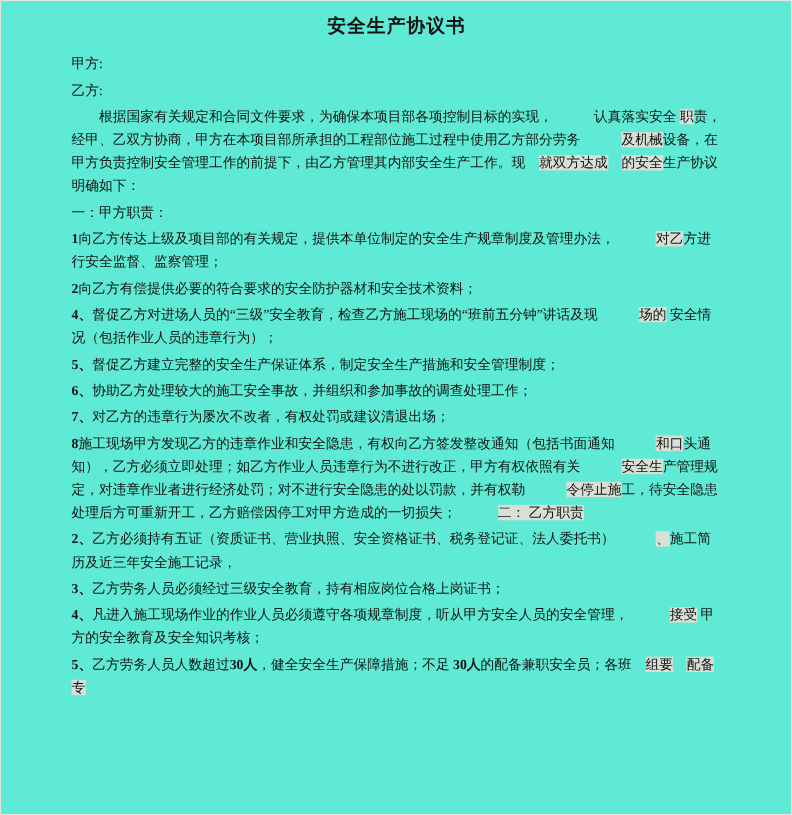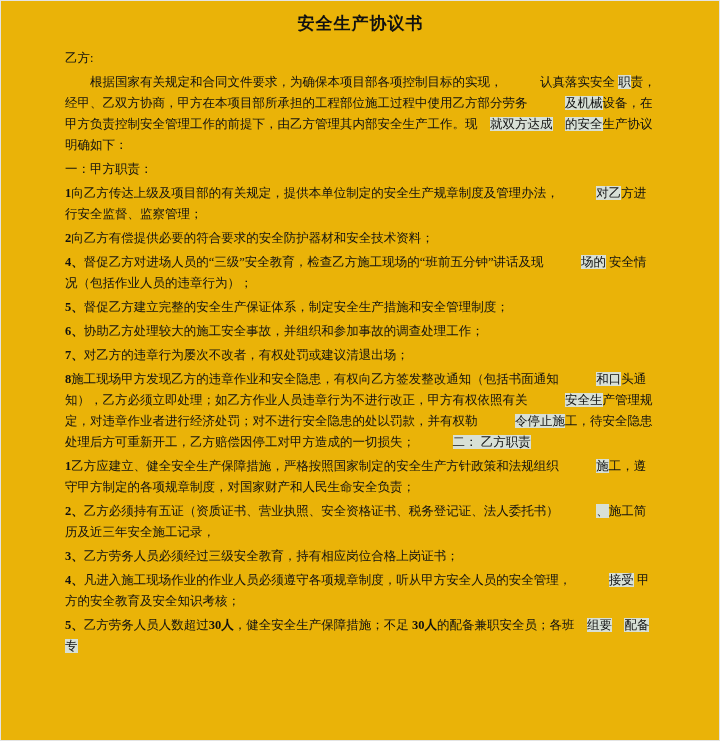--- a/index.html
+++ b/index.html
@@ -5,21 +5,21 @@
   html, body {
     margin: 0;
     padding: 0;
     background: #ffffff;
   }
   .page {
     position: relative;
     width: 720px;
     height: 741px;
     box-sizing: border-box;
-    background: #eab308;
+    background: #5eead4;
     border: 1px solid #e4e4e4;
     padding: 10px 63px 0 64px;
     font-family: "Liberation Serif", "DejaVu Serif", serif;
     font-size: 12.5px;
     line-height: 21px;
     color: #111111;
     overflow: hidden;
   }
   .title {
     font-size: 17px;
@@ -36,31 +36,31 @@
   }
   .b { font-weight: bold; }
   .hl { background: #d8e0d6; }
 </style>
 </head>
 <body>
 
 <div class="page">
   <div class="title">安全生产协议书</div>
 
+  <p class="para">甲方:</p>
   <p class="para">乙方:</p>
 
   <p class="para indent"><span>根据国家有关规定和合同文件要求，为确保本项目部各项控制目标的实现，　　　认真落实安全 </span><span class="hl">职</span><span>责，经甲、乙双方协商，甲方在本项目部所承担的工程部位施工过程中使用乙方部分劳务　　　</span><span class="hl">及机械</span><span>设备，在甲方负责控制安全管理工作的前提下，由乙方管理其内部安全生产工作。现　</span><span class="hl">就双方达成</span><span>　</span><span class="hl">的安全</span><span>生产协议明确如下：</span></p>
   <p class="para"><span>一：甲方职责：</span></p>
 
   <p class="para"><span class="b">1</span><span>向乙方传达上级及项目部的有关规定，提供本单位制定的安全生产规章制度及管理办法，　　　</span><span class="hl">对乙</span><span>方进行安全监督、监察管理；</span></p>
   <p class="para"><span class="b">2</span><span>向乙方有偿提供必要的符合要求的安全防护器材和安全技术资料；</span></p>
   <p class="para"><span class="b">4、</span><span>督促乙方对进场人员的“三级”安全教育，检查乙方施工现场的“班前五分钟”讲话及现　　　</span><span class="hl">场的</span><span> 安全情况（包括作业人员的违章行为）；</span></p>
   <p class="para"><span class="b">5、</span><span>督促乙方建立完整的安全生产保证体系，制定安全生产措施和安全管理制度；</span></p>
   <p class="para"><span class="b">6、</span><span>协助乙方处理较大的施工安全事故，并组织和参加事故的调查处理工作；</span></p>
   <p class="para"><span class="b">7、</span><span>对乙方的违章行为屡次不改者，有权处罚或建议清退出场；</span></p>
   <p class="para"><span class="b">8</span><span>施工现场甲方发现乙方的违章作业和安全隐患，有权向乙方签发整改通知（包括书面通知　　　</span><span class="hl">和口</span><span>头通知），乙方必须立即处理；如乙方作业人员违章行为不进行改正，甲方有权依照有关　　　</span><span class="hl">安全生</span><span>产管理规定，对违章作业者进行经济处罚；对不进行安全隐患的处以罚款，并有权勒　　　</span><span class="hl">令停止施</span><span>工，待安全隐患处理后方可重新开工，乙方赔偿因停工对甲方造成的一切损失；　　　</span><span class="hl">二： 乙方职责</span></p>
 
-  <p class="para"><span class="b">1</span><span>乙方应建立、健全安全生产保障措施，严格按照国家制定的安全生产方针政策和法规组织　　　</span><span class="hl">施</span><span>工，遵守甲方制定的各项规章制度，对国家财产和人民生命安全负责；</span></p>
   <p class="para"><span class="b">2、</span><span>乙方必须持有五证（资质证书、营业执照、安全资格证书、税务登记证、法人委托书）　　　</span><span class="hl">、</span><span>施工简历及近三年安全施工记录，</span></p>
   <p class="para"><span class="b">3、</span><span>乙方劳务人员必须经过三级安全教育，持有相应岗位合格上岗证书；</span></p>
   <p class="para"><span class="b">4、</span><span>凡进入施工现场作业的作业人员必须遵守各项规章制度，听从甲方安全人员的安全管理，　　　</span><span class="hl">接受</span><span> 甲方的安全教育及安全知识考核；</span></p>
   <p class="para"><span class="b">5、</span><span>乙方劳务人员人数超过</span><span class="b">30人</span><span>，健全安全生产保障措施；不足 </span><span class="b">30人</span><span>的配备兼职安全员；各班　</span><span class="hl">组要</span><span>　</span><span class="hl">配备专</span></p>
 </div>
 
 </body></html>

